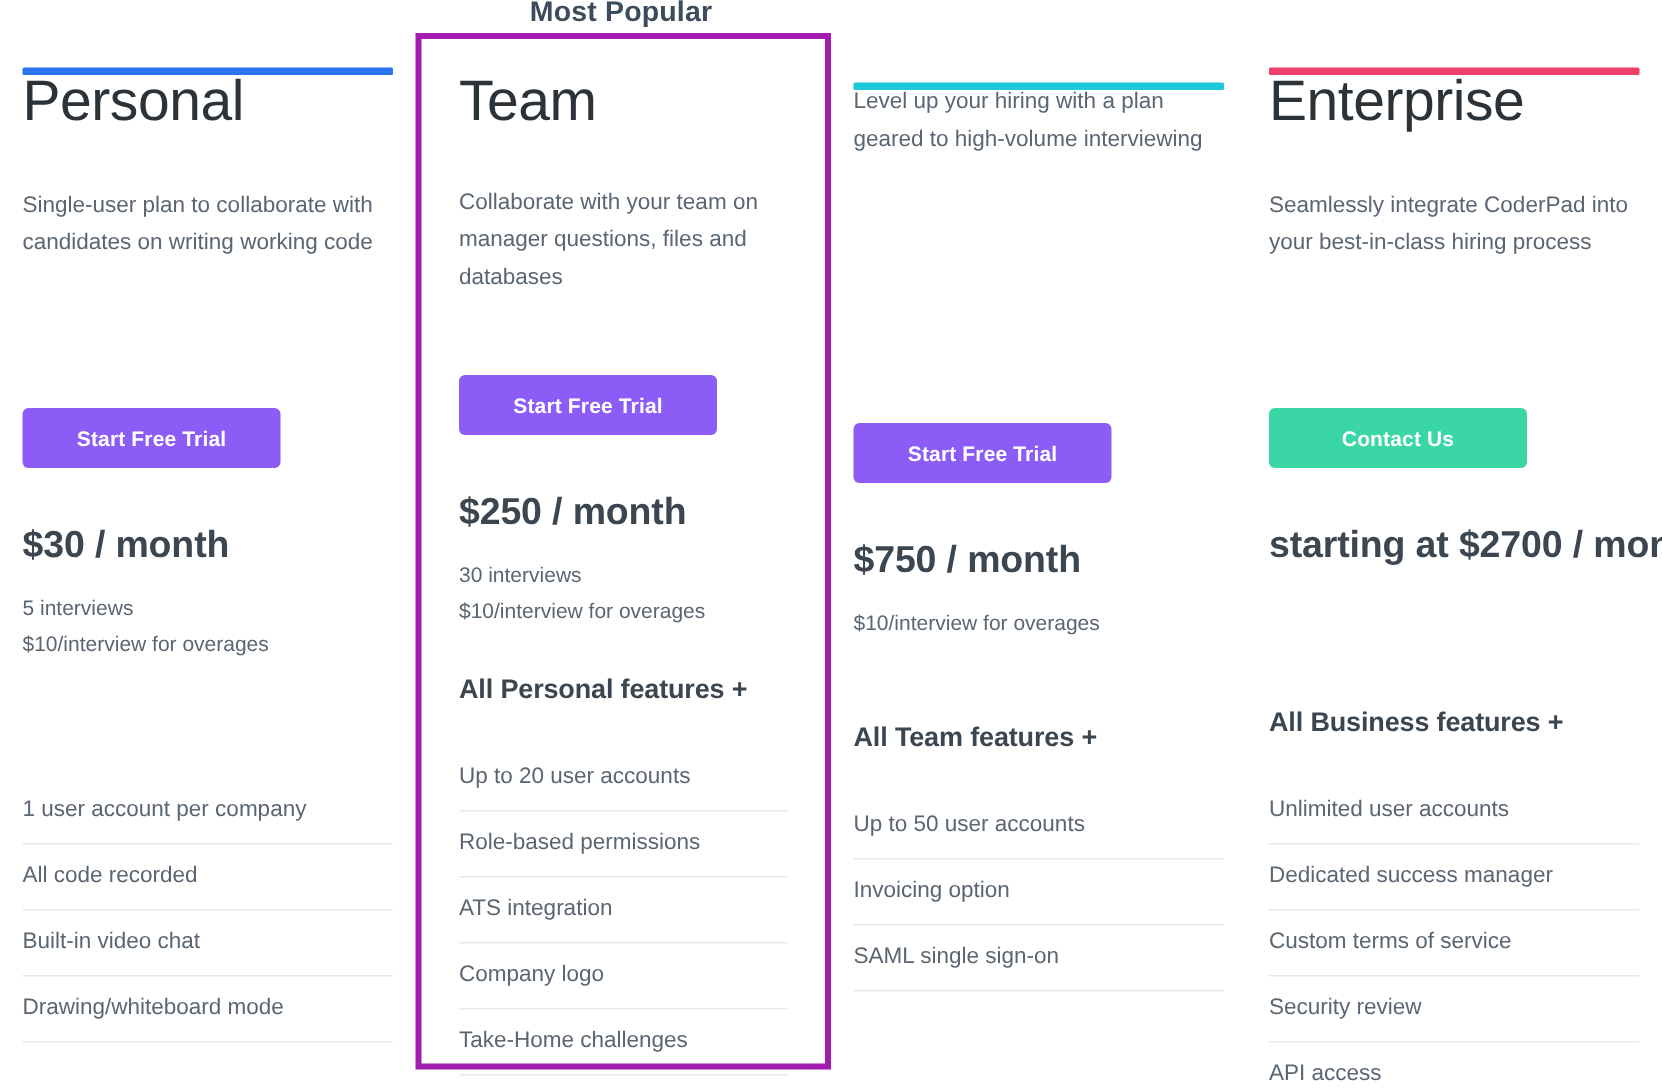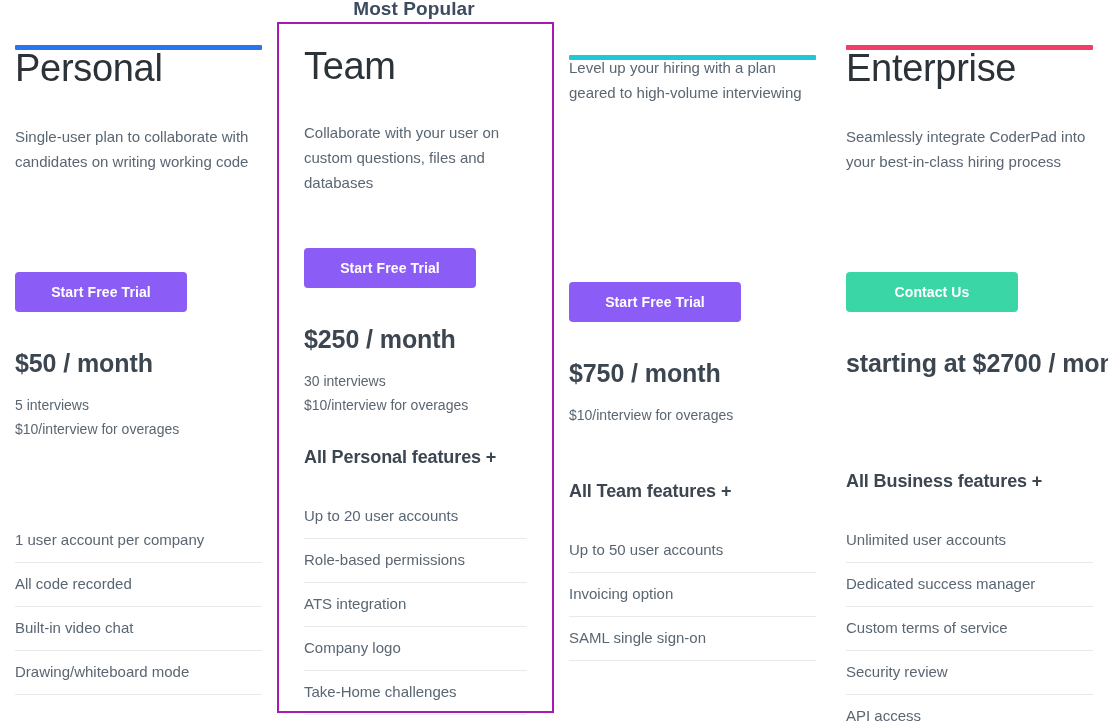--- a/index.html
+++ b/index.html
@@ -67,21 +67,21 @@
     position: absolute;
     top: 0;
     left: 15px;
     right: 15px;
     height: 5px;
     border-radius: 1px;
   }
 
   
   .plan.featured .plan-inner {
-    border: 2px solid #a21caf;
+    border: 4px solid #a21caf;
     padding: 0 25px;
     height: 691px;
   }
 
   
   .plan-title {
     font-size: 38px;
     font-weight: normal;
     color: #2b3238;
     line-height: 46px;
@@ -197,38 +197,38 @@
   <div class="popular-label">Most Popular</div>
 
   <div class="plans">
       <div class="plan">
         <div class="plan-inner">
           <div class="accent-bar" style="background: rgb(43, 116, 240);"></div>
           <div class="plan-title">Personal</div>
           <div class="plan-tagline">Single-user plan to collaborate with candidates on writing working code</div>
           <div class="cta-wrap"><button class="cta-button blue">Start Free Trial</button></div>
           <div class="price-block">
-            <div class="price-line">$50 / month</div>
+            <div class="price-line">$30 / month</div>
             <div class="price-notes">
               <div>5 interviews</div>
               <div>$10/interview for overages</div>
             </div>
           </div>
           <ul class="features-list">
             <li>1 user account per company</li>
             <li>All code recorded</li>
             <li>Built-in video chat</li>
             <li>Drawing/whiteboard mode</li>
           </ul>
         </div>
       </div>
       <div class="plan featured">
         <div class="plan-inner">
           <div class="plan-title">Team</div>
-          <div class="plan-tagline">Collaborate with your user on custom questions, files and databases</div>
+          <div class="plan-tagline">Collaborate with your team on manager questions, files and databases</div>
           <div class="cta-wrap"><button class="cta-button blue">Start Free Trial</button></div>
           <div class="price-block">
             <div class="price-line">$250 / month</div>
             <div class="price-notes">
               <div>30 interviews</div>
               <div>$10/interview for overages</div>
             </div>
           </div>
           <div class="features-heading">All Personal features +</div>
           <ul class="features-list">

